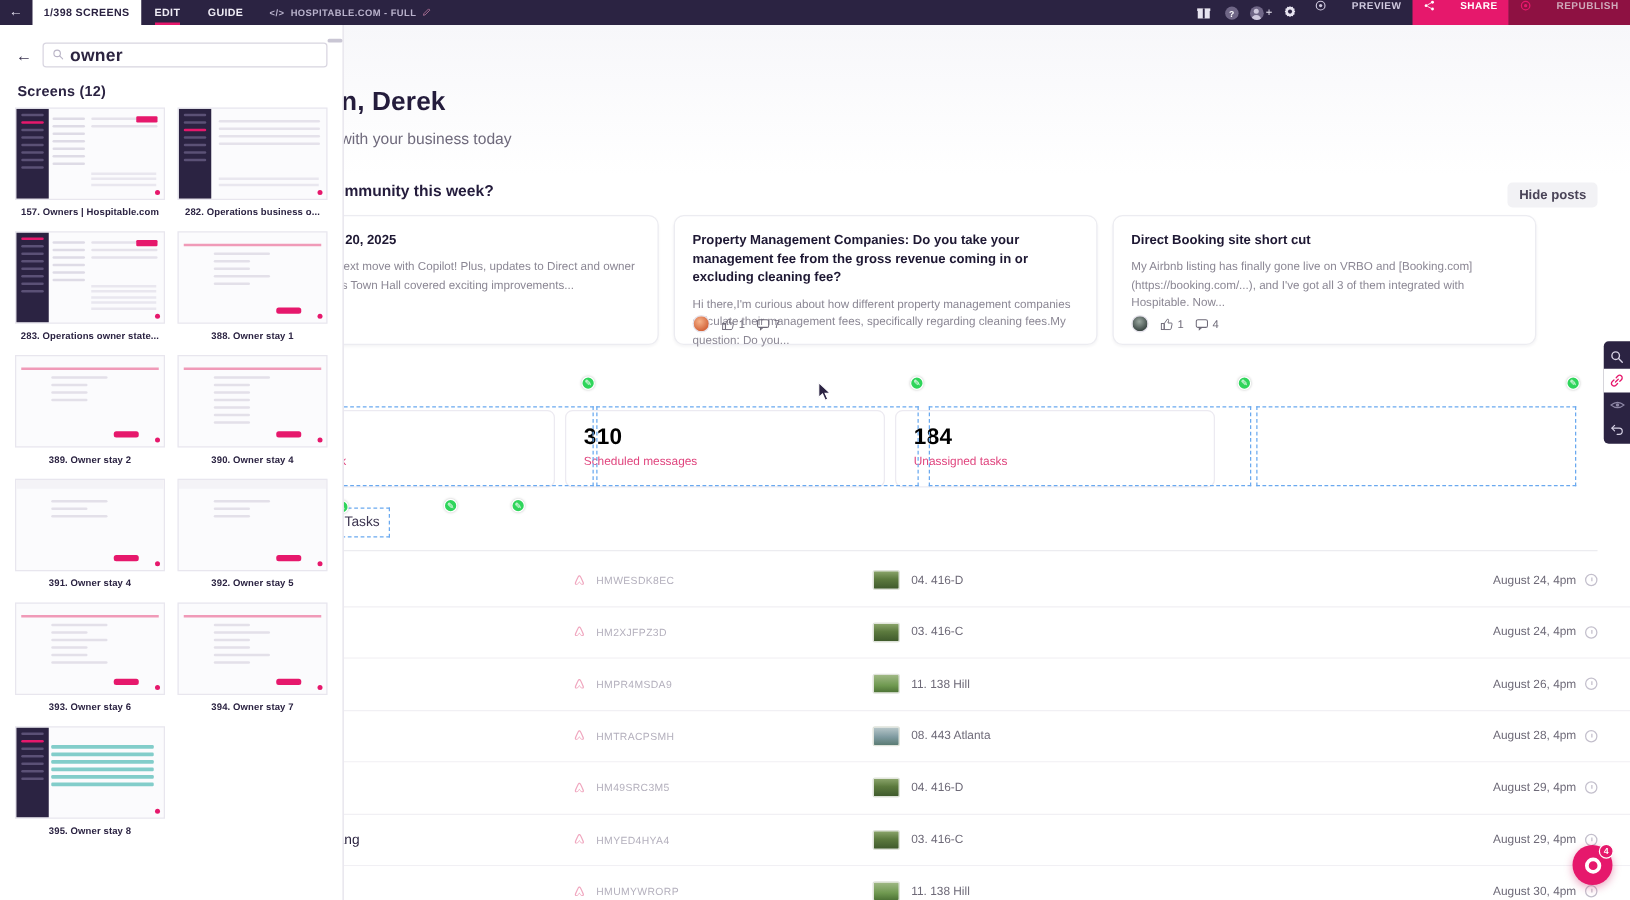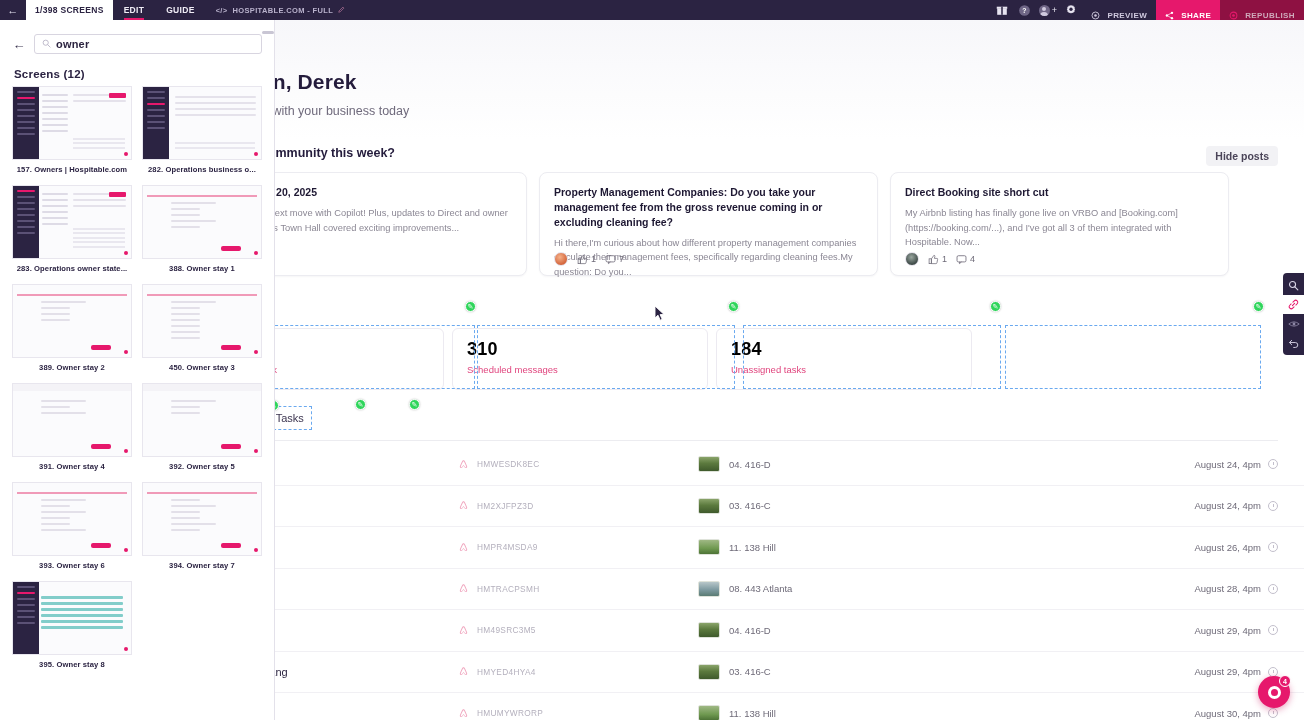--- a/index.html
+++ b/index.html
@@ -47,21 +47,21 @@
   }
   .tb-right {
     margin-left: auto; display: flex; align-items: center; height: 20px;
   }
   .tb-icon {
     width: 23px; height: 20px; display: flex;
     align-items: center; justify-content: center;
     color: #e7e4f0;
   }
   .tb-btn {
-    height: 20px; display: flex; align-items: flex-end; gap: 7px;
+    height: 20px; display: flex; align-items: flex-start; gap: 20px;
     padding: 0 9px; font-size: 8px; font-weight: bold; letter-spacing: .4px;
     color: #ffffff;
   }
   .tb-btn.preview { color: #cfc9de; }
   .tb-btn.share { background: #e6186c; }
   .tb-btn.republish { background: #8e1142; color: #cfa9ba; }
   .avatar-add {
     display: flex; align-items: center; gap: 2px;
   }
   .avatar-dot {
@@ -92,21 +92,21 @@
     display: flex; align-items: center; gap: 6px;
     padding: 14px 12px 6px 10px;
   }
   .lp-back { color: #3b3450; font-size: 13px; width: 18px; text-align: center; }
   .lp-search {
     flex: 1; height: 20px; border: 1px solid #d8d5e0; border-radius: 3px;
     display: flex; align-items: center; gap: 5px; padding: 0 7px;
     background: #fff;
   }
   .lp-search .mag { color: #b9b4c6; font-size: 9px; }
-  .lp-search .val { font-size: 11px; color: #2c2440; font-weight: bold; letter-spacing: .2px;}
+  .lp-search .val { font-size: 14px; color: #2c2440; font-weight: bold; letter-spacing: .2px;}
   .lp-title {
     padding: 8px 0 6px 14px;
     font-size: 11.5px; font-weight: bold; color: #2b2342; letter-spacing: .2px;
   }
   .lp-grid {
     display: grid; grid-template-columns: 1fr 1fr;
     gap: 0px 10px; padding: 0 12px;
   }
   .thumb-cell { width: 120px; margin-bottom: 11px; }
   .thumb {
@@ -722,21 +722,21 @@
             <i class="short"></i>
             <i class="short"></i>
             <i class="short"></i>
             <i class="short"></i>
             <i class="short"></i>
             <i class="short"></i>
           </span>
         <span class="mt-cta"></span>
         <span class="mt-dot"></span>
       </div>
-      <div class="thumb-cap">450. Owner stay 3</div>
+      <div class="thumb-cap">390. Owner stay 4</div>
     </div>
 
     <div class="thumb-cell">
       <div class="thumb">
         <span class="mt-hdr"></span>
         <span class="mt-lines">
             <i class="mid"></i>
             <i class="short"></i>
             <i class="mid"></i>
           </span>

